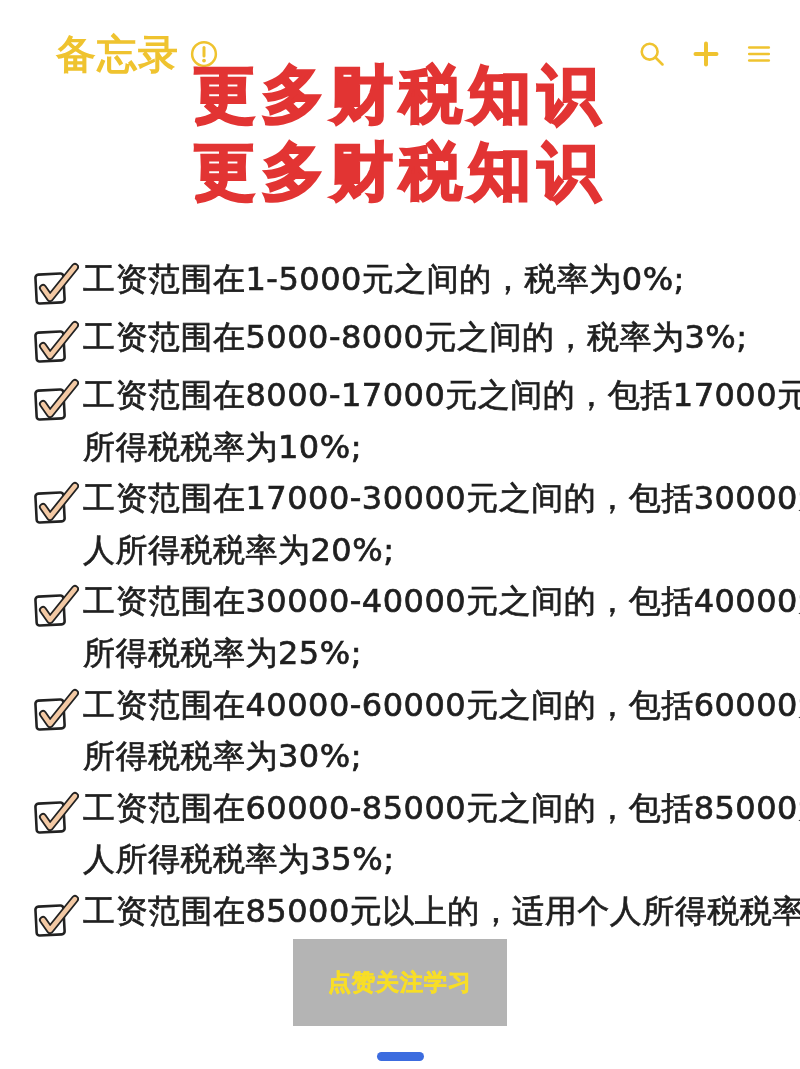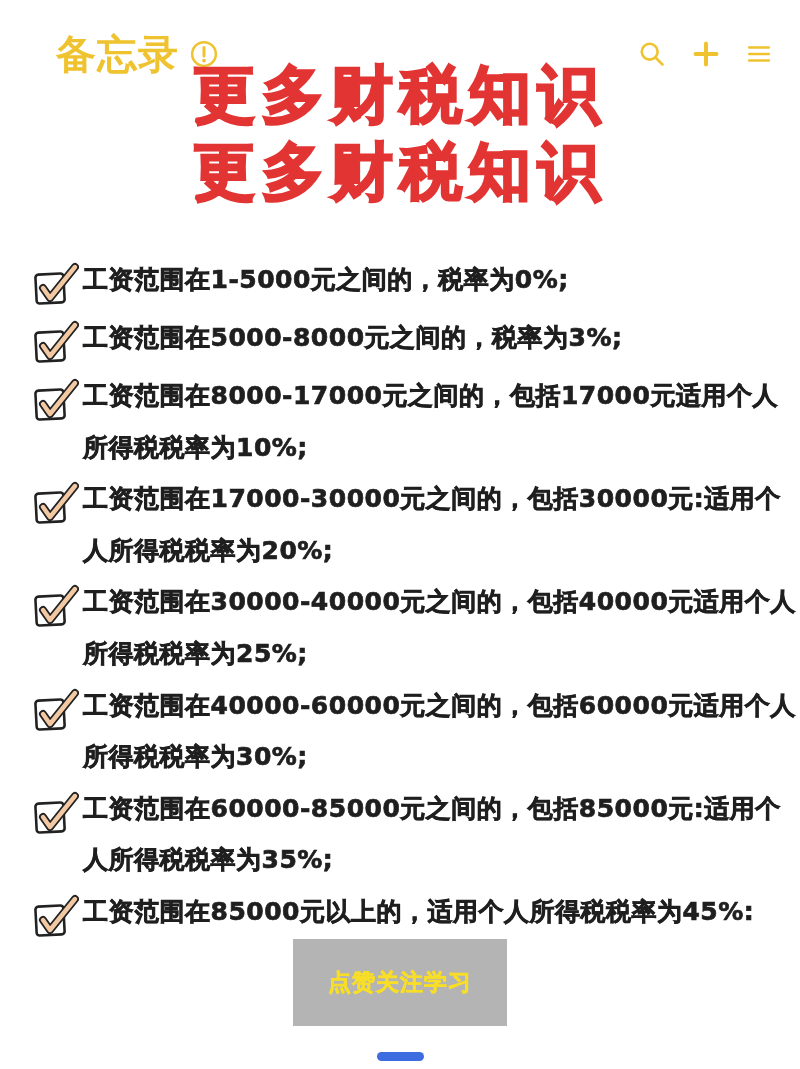--- a/index.html
+++ b/index.html
@@ -15,21 +15,21 @@
   .hicon{display:inline-flex;align-items:center;justify-content:center;cursor:pointer;}
   .header-right{display:flex;align-items:center;gap:26px;}
   
   .note-title{position:absolute;left:0;right:0;top:56px;text-align:center;
     color:var(--title);font-weight:bold;font-size:62px;line-height:77px;letter-spacing:7px;
     -webkit-text-stroke:2.5px var(--title);}
   
   .list{position:absolute;left:33px;top:254px;width:745px;}
   .item{display:flex;align-items:flex-start;}
   .check{flex:none;width:50px;margin-top:6px;}
-  .txt{flex:1;color:var(--ink);font-size:25px;font-weight:bold;line-height:51.6px;
+  .txt{flex:1;color:var(--ink);font-size:32px;font-weight:normal;line-height:51.6px;
     letter-spacing:0.5px;-webkit-text-stroke:0.7px var(--ink);}
   .line{white-space:nowrap;}
   
   .cta{position:absolute;left:293px;top:939px;width:214px;height:87px;background:var(--cta-bg);
     display:flex;flex-direction:column;align-items:center;justify-content:center;gap:2px;cursor:pointer;}
   .cta div{color:var(--cta-text);font-size:23px;font-weight:bold;letter-spacing:1px;
     -webkit-text-stroke:0.6px var(--cta-text);}
   
   .indicator{position:absolute;left:377px;top:1052px;width:47px;height:9px;border-radius:5px;
     background:var(--indicator);}

